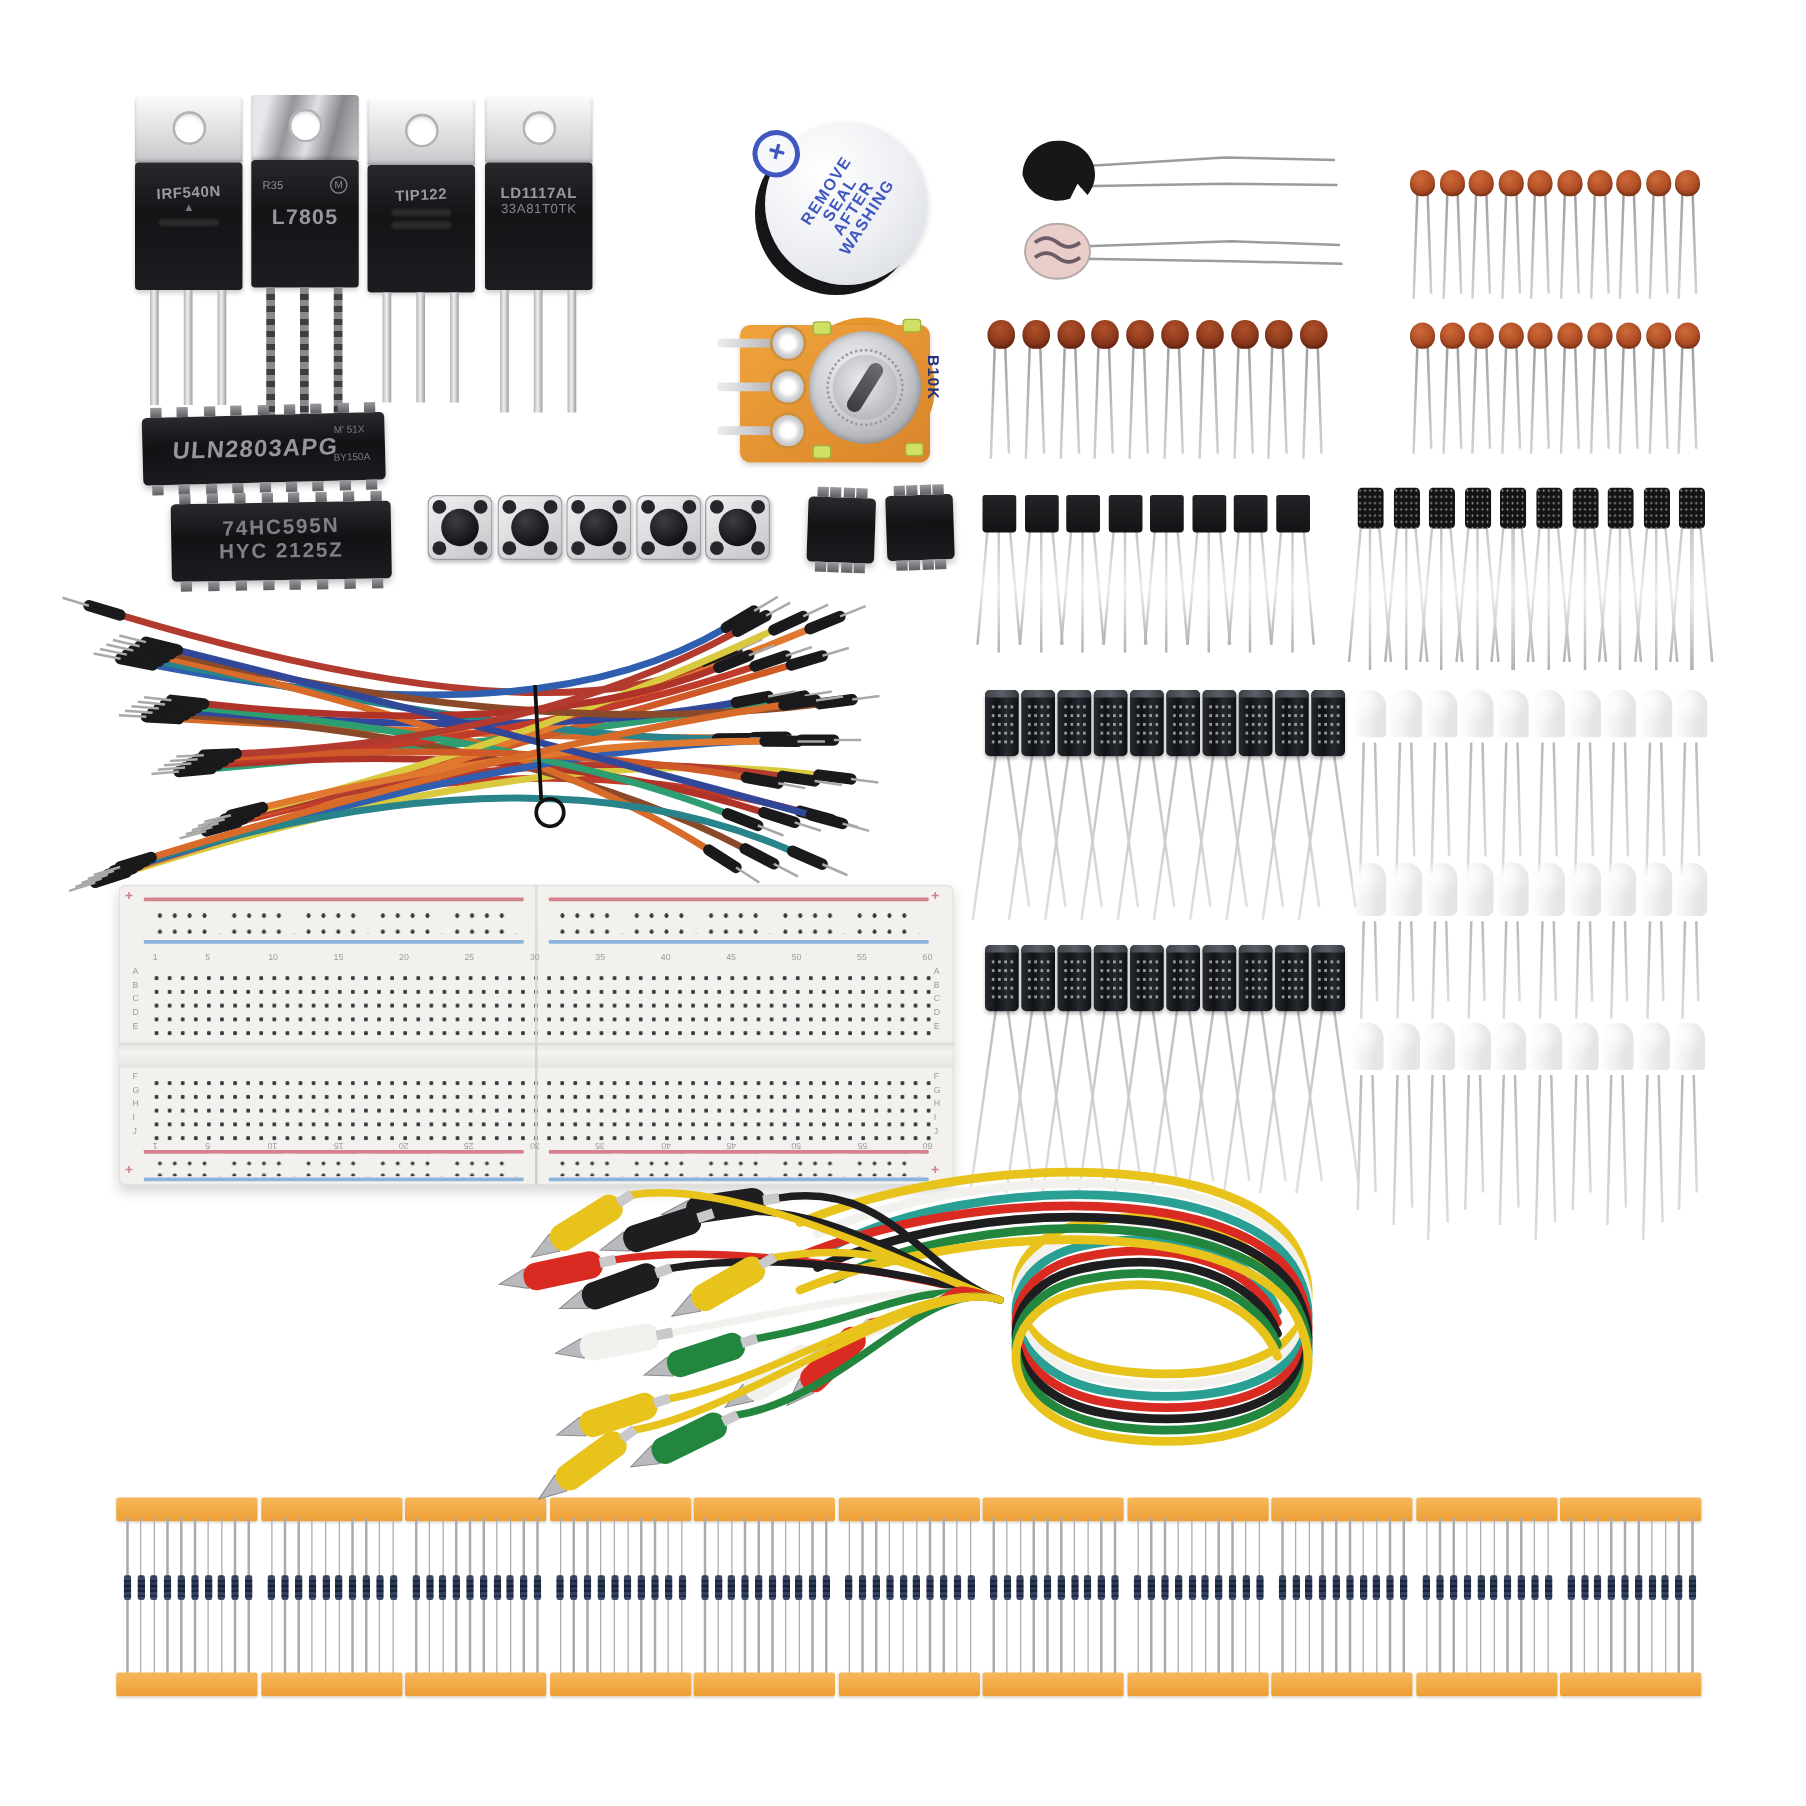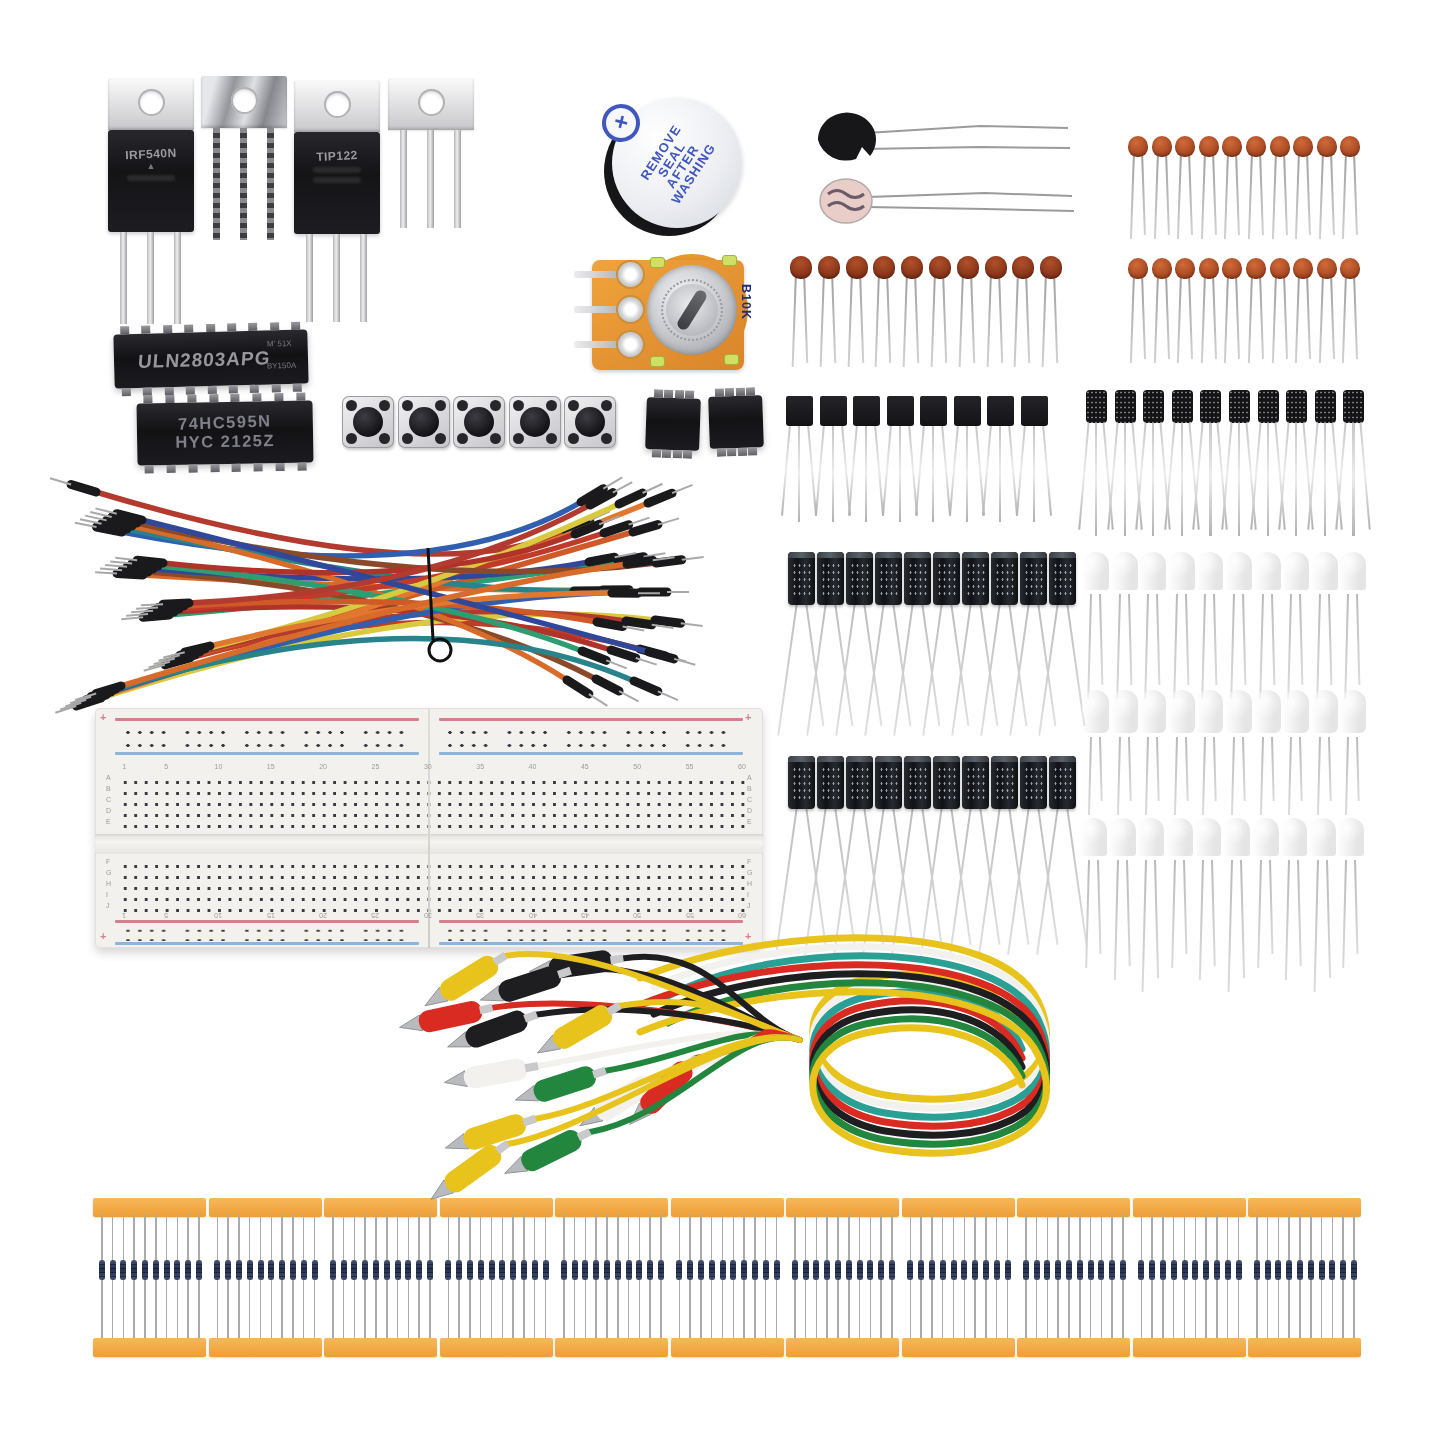--- a/index.html
+++ b/index.html
@@ -162,20 +162,25 @@
         <i></i>
         <i></i>
         <i></i>
       </div>
   </div>
 
   <div class="reg metal darklegs" style="left:201px;top:76px">
     <div class="tab">
         <div class="hole"></div>
       </div>
+    <div class="body">
+      <div class="corner">R35</div>
+      <div class="mlogo">M</div>
+      <div class="big">L7805</div>
+    </div>
     <div class="legs" style="height:112px">
         <i></i>
         <i></i>
         <i></i>
       </div>
   </div>
 
   <div class="reg" style="left:294px;top:80px">
     <div class="tab">
         <div class="hole"></div>
@@ -189,20 +194,24 @@
         <i></i>
         <i></i>
         <i></i>
       </div>
   </div>
 
   <div class="reg" style="left:388px;top:78px">
     <div class="tab">
         <div class="hole"></div>
       </div>
+    <div class="body">
+      <div class="l1" style="transform:none;font-size:12px">LD1117AL</div>
+      <div class="l2">33A81T0TK</div>
+    </div>
     <div class="legs" style="height:98px">
         <i></i>
         <i></i>
         <i></i>
       </div>
   </div>
 
   <div class="dip ic-uln">
     <div class="prow top">
         <i></i>

